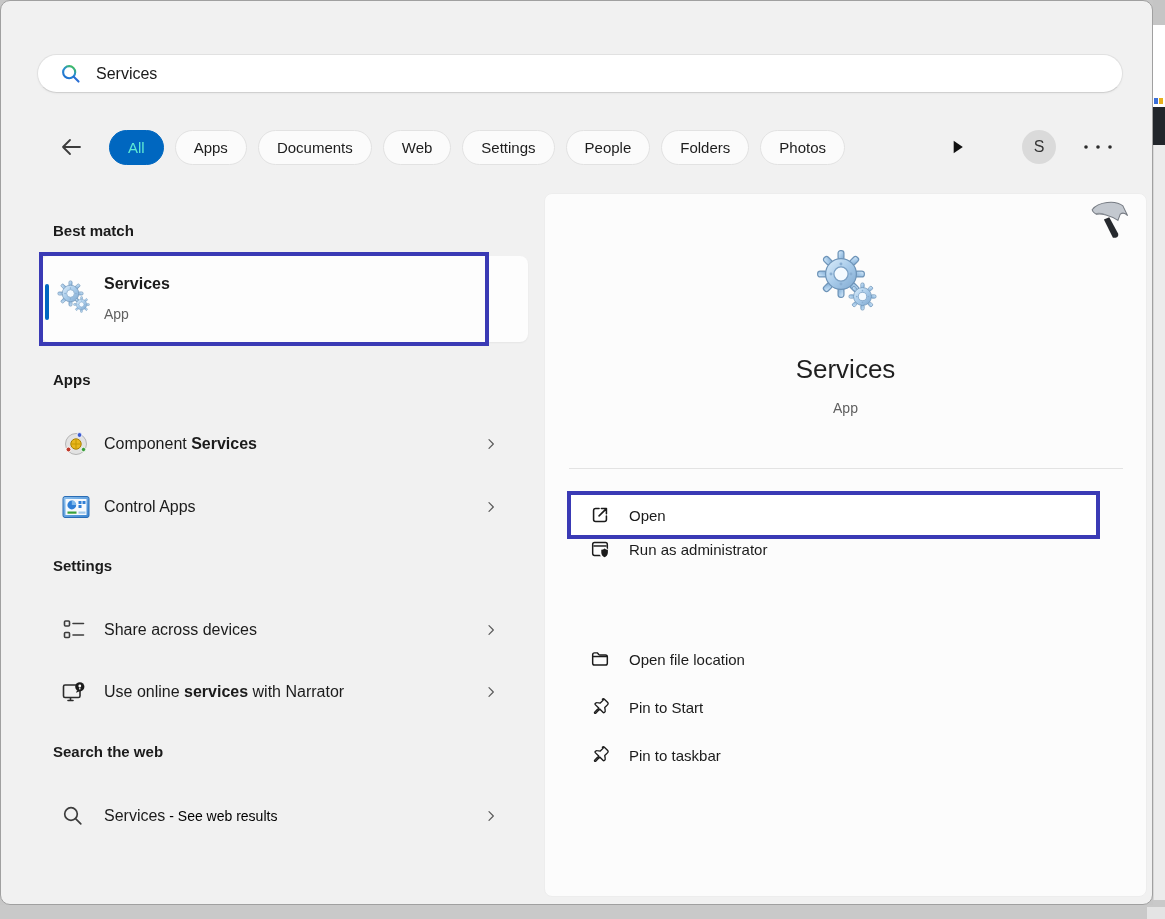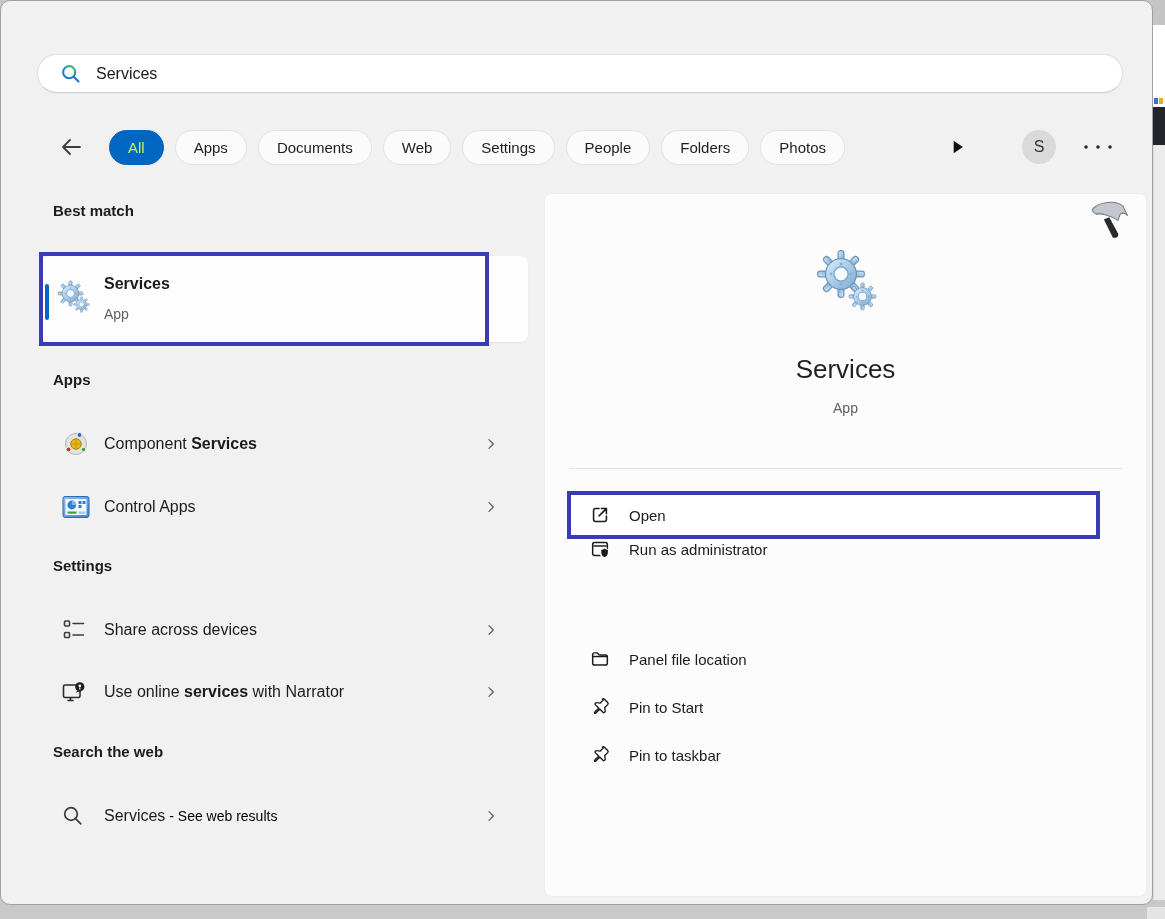--- a/index.html
+++ b/index.html
@@ -33,21 +33,21 @@
   .searchbar input { border:0; outline:0; background:transparent; margin-left:14px; width:950px;
     font-family:"Liberation Sans",sans-serif; font-size:16px; color:#1a1a1a; }
 
   
   .back-btn { position:absolute; left:54px; top:130px; width:32px; height:32px;
     display:flex; align-items:center; justify-content:center; border-radius:4px; }
   .chips { position:absolute; left:108px; top:124px; height:44px; display:flex; align-items:center; gap:11px; }
   .chip { height:35px; padding:0 18px; display:flex; align-items:center; justify-content:center;
     background:#fbfbfb; border:1px solid #e2e2e2; border-radius:18px; font-size:15px; color:#1d1d1d;
     white-space:nowrap; }
-  .chip.selected { background:var(--accent,#0067c0); border-color:var(--accent,#0067c0); color:#bef264; }
+  .chip.selected { background:var(--accent,#0067c0); border-color:var(--accent,#0067c0); color:#5eead4; }
   .overflow-btn { position:absolute; left:942px; top:133px; width:28px; height:26px;
     display:flex; align-items:center; justify-content:center; }
   .avatar { position:absolute; left:1021px; top:129px; width:34px; height:34px; border-radius:50%;
     background:#dadada; color:#333; font-size:16px; display:flex; align-items:center; justify-content:center; }
   .more-btn { position:absolute; left:1078px; top:138px; width:38px; height:16px;
     display:flex; align-items:center; justify-content:center; }
 
   
   .sec-header { position:absolute; left:52px; font-size:15px; font-weight:700; color:#1b1b1b; }
   .bm-item { position:absolute; left:40px; top:255px; width:487px; height:86px;
@@ -180,21 +180,21 @@
     </div>
     <div class="avatar">S</div>
     <div class="more-btn">
       <svg width="34" height="8" viewBox="0 0 34 8">
         <circle cx="5" cy="4" r="1.8" fill="#2b2b2b"></circle>
           <circle cx="17" cy="4" r="1.8" fill="#2b2b2b"></circle>
           <circle cx="29" cy="4" r="1.8" fill="#2b2b2b"></circle>
       </svg>
     </div>
 
-    <div class="sec-header" style="top:201px">Best match</div>
+    <div class="sec-header" style="top:221px">Best match</div>
 
     <div class="bm-item"></div>
     <div class="bm-accent"></div>
     <svg class="bm-icon" width="36" height="36" viewBox="0 0 36 36">
       <use href="#gear" x="1" y="1" width="27" height="27"></use>
       <use href="#gear" x="17" y="17" width="17" height="17"></use>
     </svg>
     <div class="bm-title">Services</div>
     <div class="bm-sub">App</div>
     <div class="annotation" id="anno-best"></div>
@@ -312,21 +312,21 @@
         </svg>
         <div class="alabel">Run as administrator</div>
       </div>
 
 
       <div class="action" style="top:441px">
         <svg class="aicon" width="22" height="22" viewBox="0 0 24 24" fill="none" stroke="#1b1b1b" stroke-width="1.6" stroke-linejoin="round">
           <path d="M4 7.3c0-1.1.9-2 2-2h3l1.7 1.8c.3.3.7.5 1.1.5H18c1.1 0 2 .9 2 2v6.9c0 1.1-.9 2-2 2H6c-1.1 0-2-.9-2-2V7.3z"></path>
           <path d="M4 9.3h16"></path>
         </svg>
-        <div class="alabel">Panel file location</div>
+        <div class="alabel">Open file location</div>
       </div>
 
       <div class="action" style="top:489px">
         <svg class="aicon" width="22" height="22" viewBox="0 0 24 24" fill="none" stroke="#1b1b1b" stroke-width="1.5" stroke-linejoin="round">
           <path d="M14.6 3.6c.6-.6 1.6-.6 2.2 0l3.6 3.6c.6.6.6 1.6 0 2.2l-3.2 3.2.5 3.4c.1.5-.1 1-.4 1.4l-.7.7c-.3.3-.8.3-1.1 0l-3.8-3.8-4.4 4.4c-.3.3-.8.3-1.1 0-.3-.3-.3-.8 0-1.1l4.4-4.4-3.8-3.8c-.3-.3-.3-.8 0-1.1l.7-.7c.4-.4.9-.5 1.4-.4l3.4.5 3.2-3.2z"></path>
         </svg>
         <div class="alabel">Pin to Start</div>
       </div>
 
       <div class="action" style="top:537px">

